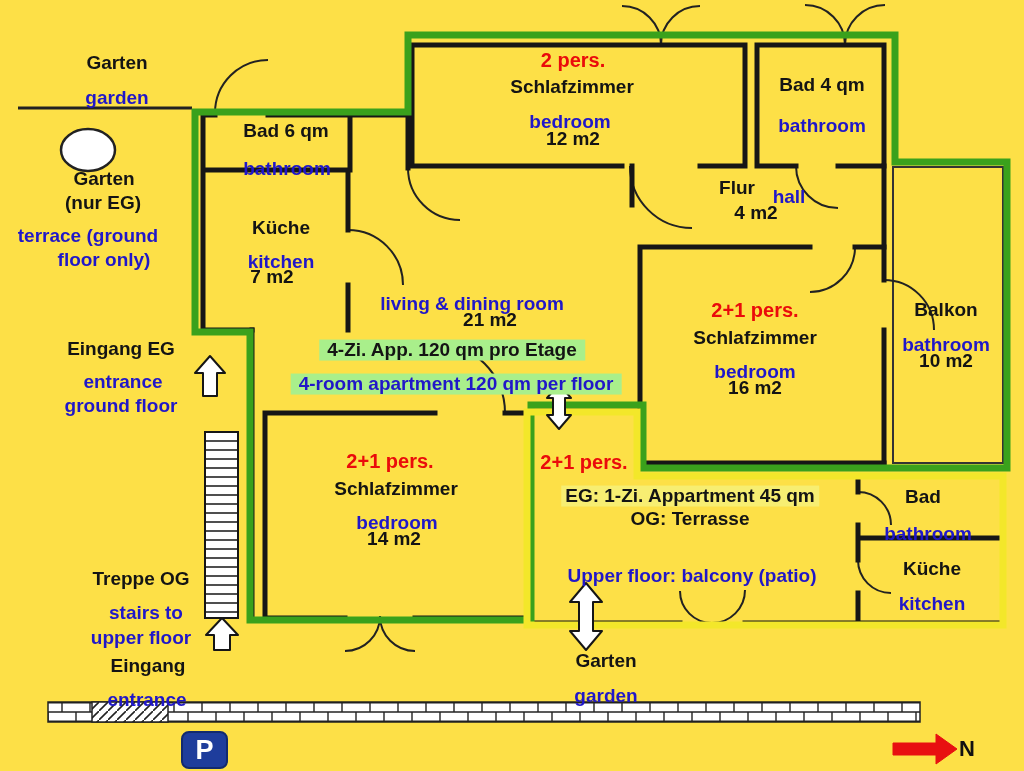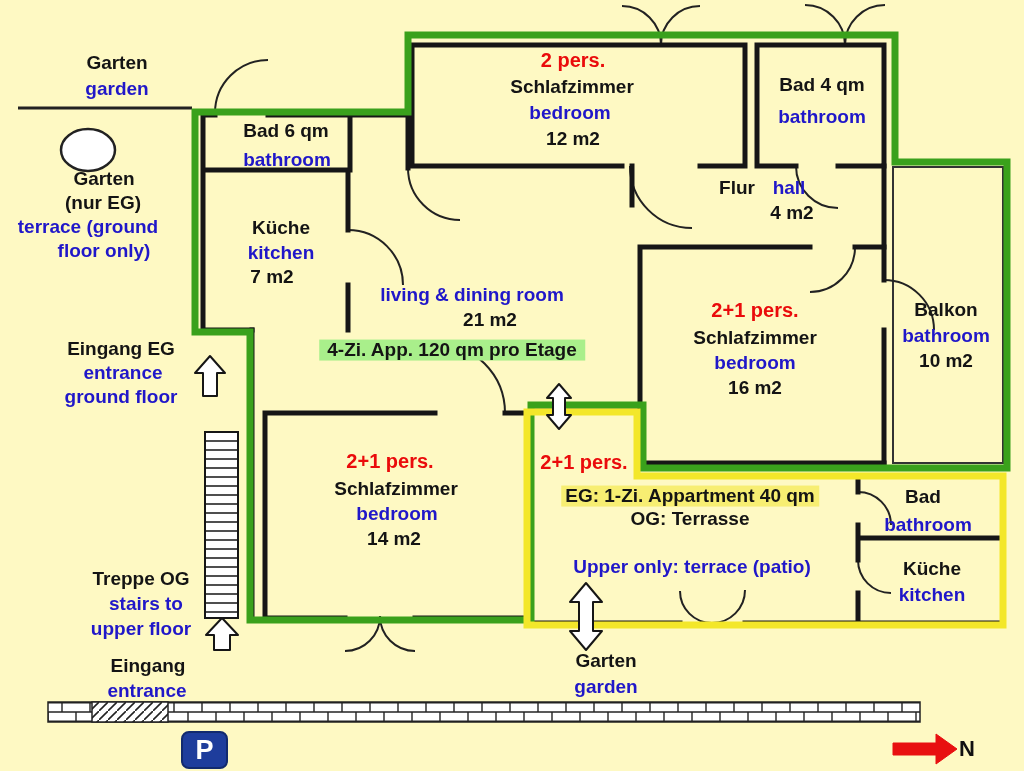--- a/index.html
+++ b/index.html
@@ -1,22 +1,22 @@
 <!DOCTYPE html>
 <html><head>
 <meta charset="utf-8">
 <style>
   html,body{margin:0;padding:0;background:#ffffff;}
-  #plan{position:relative;width:1024px;height:771px;background:#fef9c3;overflow:hidden;
+  #plan{position:relative;width:1024px;height:771px;background:#fde047;overflow:hidden;
         font-family:"Liberation Sans", sans-serif;font-weight:bold;}
   #gfx{position:absolute;left:0;top:0;}
   .lbl{position:absolute;transform:translate(-50%,-50%);white-space:nowrap;
        font-size:19px;line-height:1.1;}
   .de{color:#141414;}
-  .en{color:#2017c9;}
+  .en{color:#2017c9;margin-top:9px;}
   .occ{color:#ea0b0b;font-size:20px;}
   .hl-green{background:#a9ef8b;padding:0 8px;}
   .hl-yellow{background:#f7ee72;padding:0 4px;}
   .parking{position:absolute;width:47px;height:38px;background:#1e3d9c;border-radius:8px;
            display:flex;align-items:center;justify-content:center;color:#ffffff;
            font-size:27px;border:2px solid #122a6e;box-sizing:border-box;}
   .north-n{color:#111;font-size:22px;}
 </style>
 </head>
 <body>
@@ -132,45 +132,46 @@
   <div class="lbl occ" style="left:573px;top:60px">2 pers.</div>
   <div class="lbl de" style="left:572px;top:87px">Schlafzimmer</div>
   <div class="lbl en" style="left:570px;top:113px">bedroom</div>
   <div class="lbl de" style="left:573px;top:139px">12 m2</div>
 
   <div class="lbl de" style="left:822px;top:85px">Bad 4 qm</div>
   <div class="lbl en" style="left:822px;top:117px">bathroom</div>
 
   <div class="lbl de" style="left:737px;top:188px">Flur</div>
   <div class="lbl en" style="left:789px;top:188px">hall</div>
-  <div class="lbl de" style="left:792px;top:213px">4 m2</div>
+  <div class="lbl de" style="left:756px;top:213px">4 m2</div>
 
   <div class="lbl en" style="left:472px;top:295px">living &amp; dining room</div>
   <div class="lbl de" style="left:490px;top:320px">21 m2</div>
 
   <div class="lbl de hl-green" style="left:452px;top:350px">4-Zi. App. 120 qm pro Etage</div>
+  <div class="lbl en hl-green" style="left:456px;top:375px">4-room  apartment 120 qm per floor</div>
 
   <div class="lbl occ" style="left:755px;top:310px">2+1 pers.</div>
   <div class="lbl de" style="left:755px;top:338px">Schlafzimmer</div>
   <div class="lbl en" style="left:755px;top:363px">bedroom</div>
   <div class="lbl de" style="left:755px;top:388px">16 m2</div>
 
   <div class="lbl de" style="left:946px;top:310px">Balkon</div>
   <div class="lbl en" style="left:946px;top:336px">bathroom</div>
   <div class="lbl de" style="left:946px;top:361px">10 m2</div>
 
   <div class="lbl occ" style="left:390px;top:461px">2+1 pers.</div>
   <div class="lbl de" style="left:396px;top:489px">Schlafzimmer</div>
   <div class="lbl en" style="left:397px;top:514px">bedroom</div>
   <div class="lbl de" style="left:394px;top:539px">14 m2</div>
 
   <div class="lbl occ" style="left:584px;top:462px">2+1 pers.</div>
-  <div class="lbl de hl-yellow" style="left:690px;top:496px">EG: 1-Zi. Appartment 40 qm</div>
+  <div class="lbl de hl-yellow" style="left:690px;top:496px">EG: 1-Zi. Appartment 45 qm</div>
   <div class="lbl de" style="left:690px;top:519px">OG: Terrasse</div>
-  <div class="lbl en" style="left:692px;top:567px">Upper only: terrace (patio)</div>
+  <div class="lbl en" style="left:692px;top:567px">Upper floor: balcony (patio)</div>
 
   <div class="lbl de" style="left:923px;top:497px">Bad</div>
   <div class="lbl en" style="left:928px;top:525px">bathroom</div>
 
   <div class="lbl de" style="left:932px;top:569px">Küche</div>
   <div class="lbl en" style="left:932px;top:595px">kitchen</div>
 
   <div class="lbl de" style="left:606px;top:661px">Garten</div>
   <div class="lbl en" style="left:606px;top:687px">garden</div>
 

